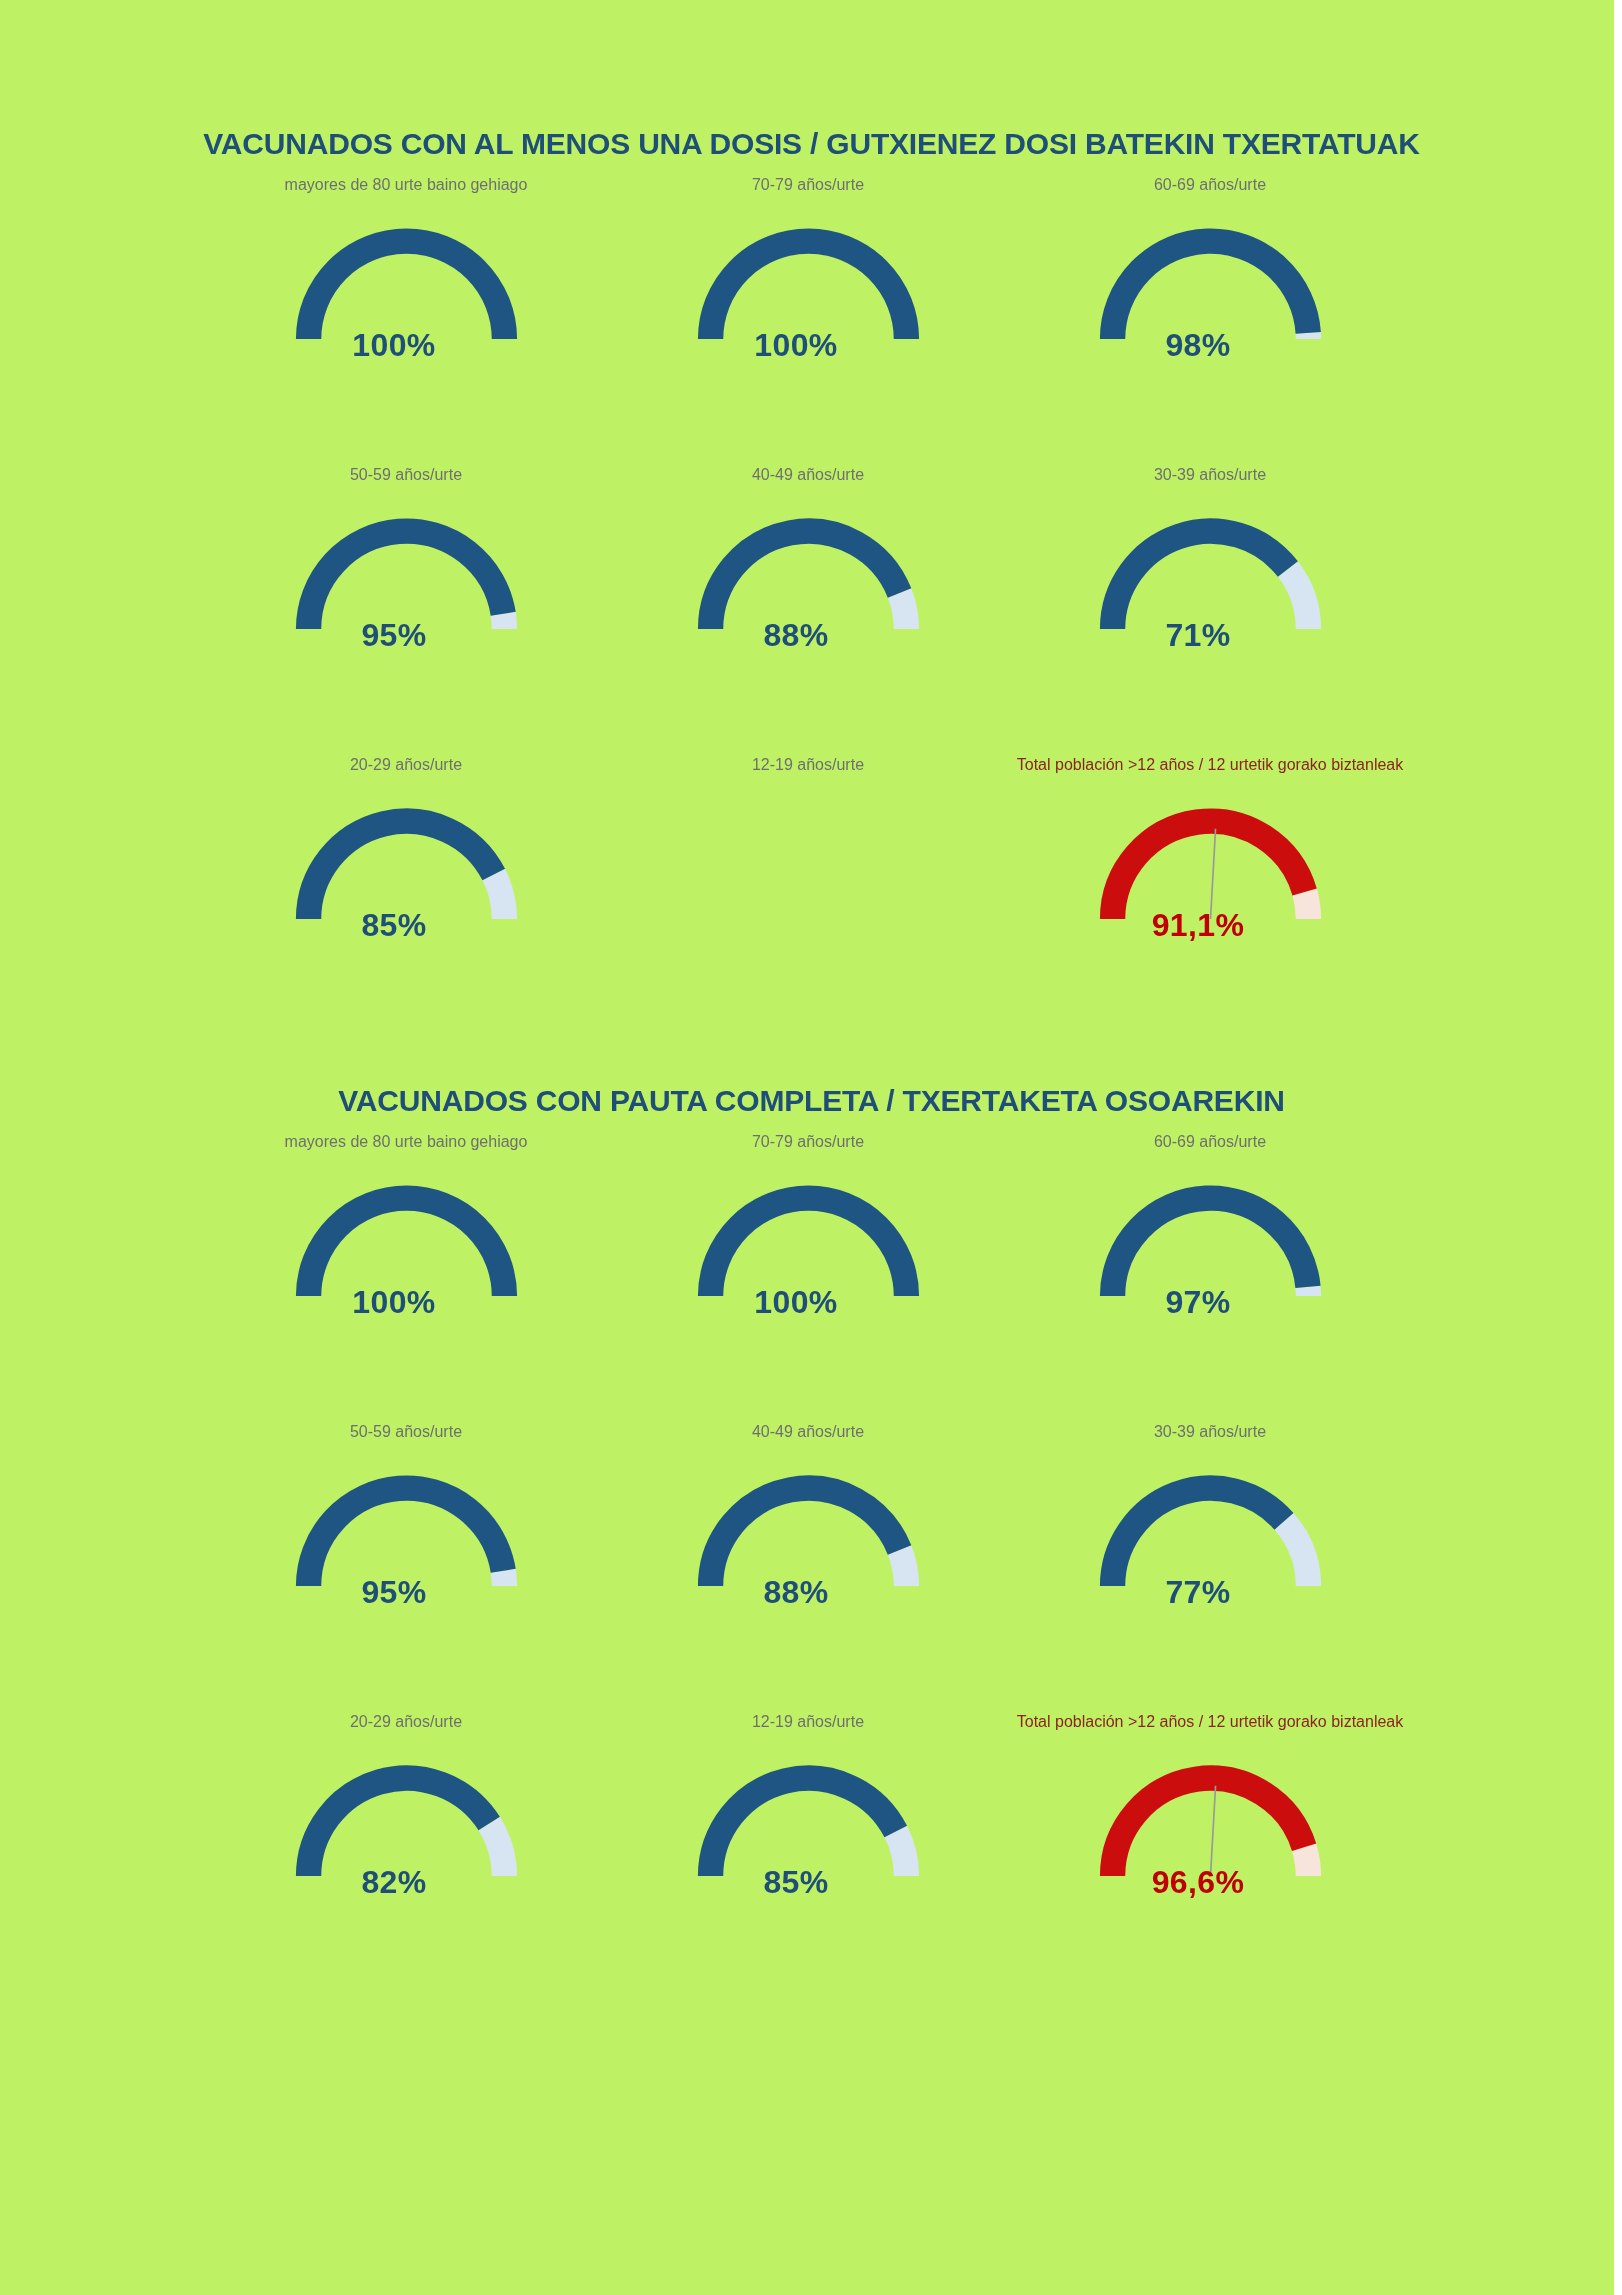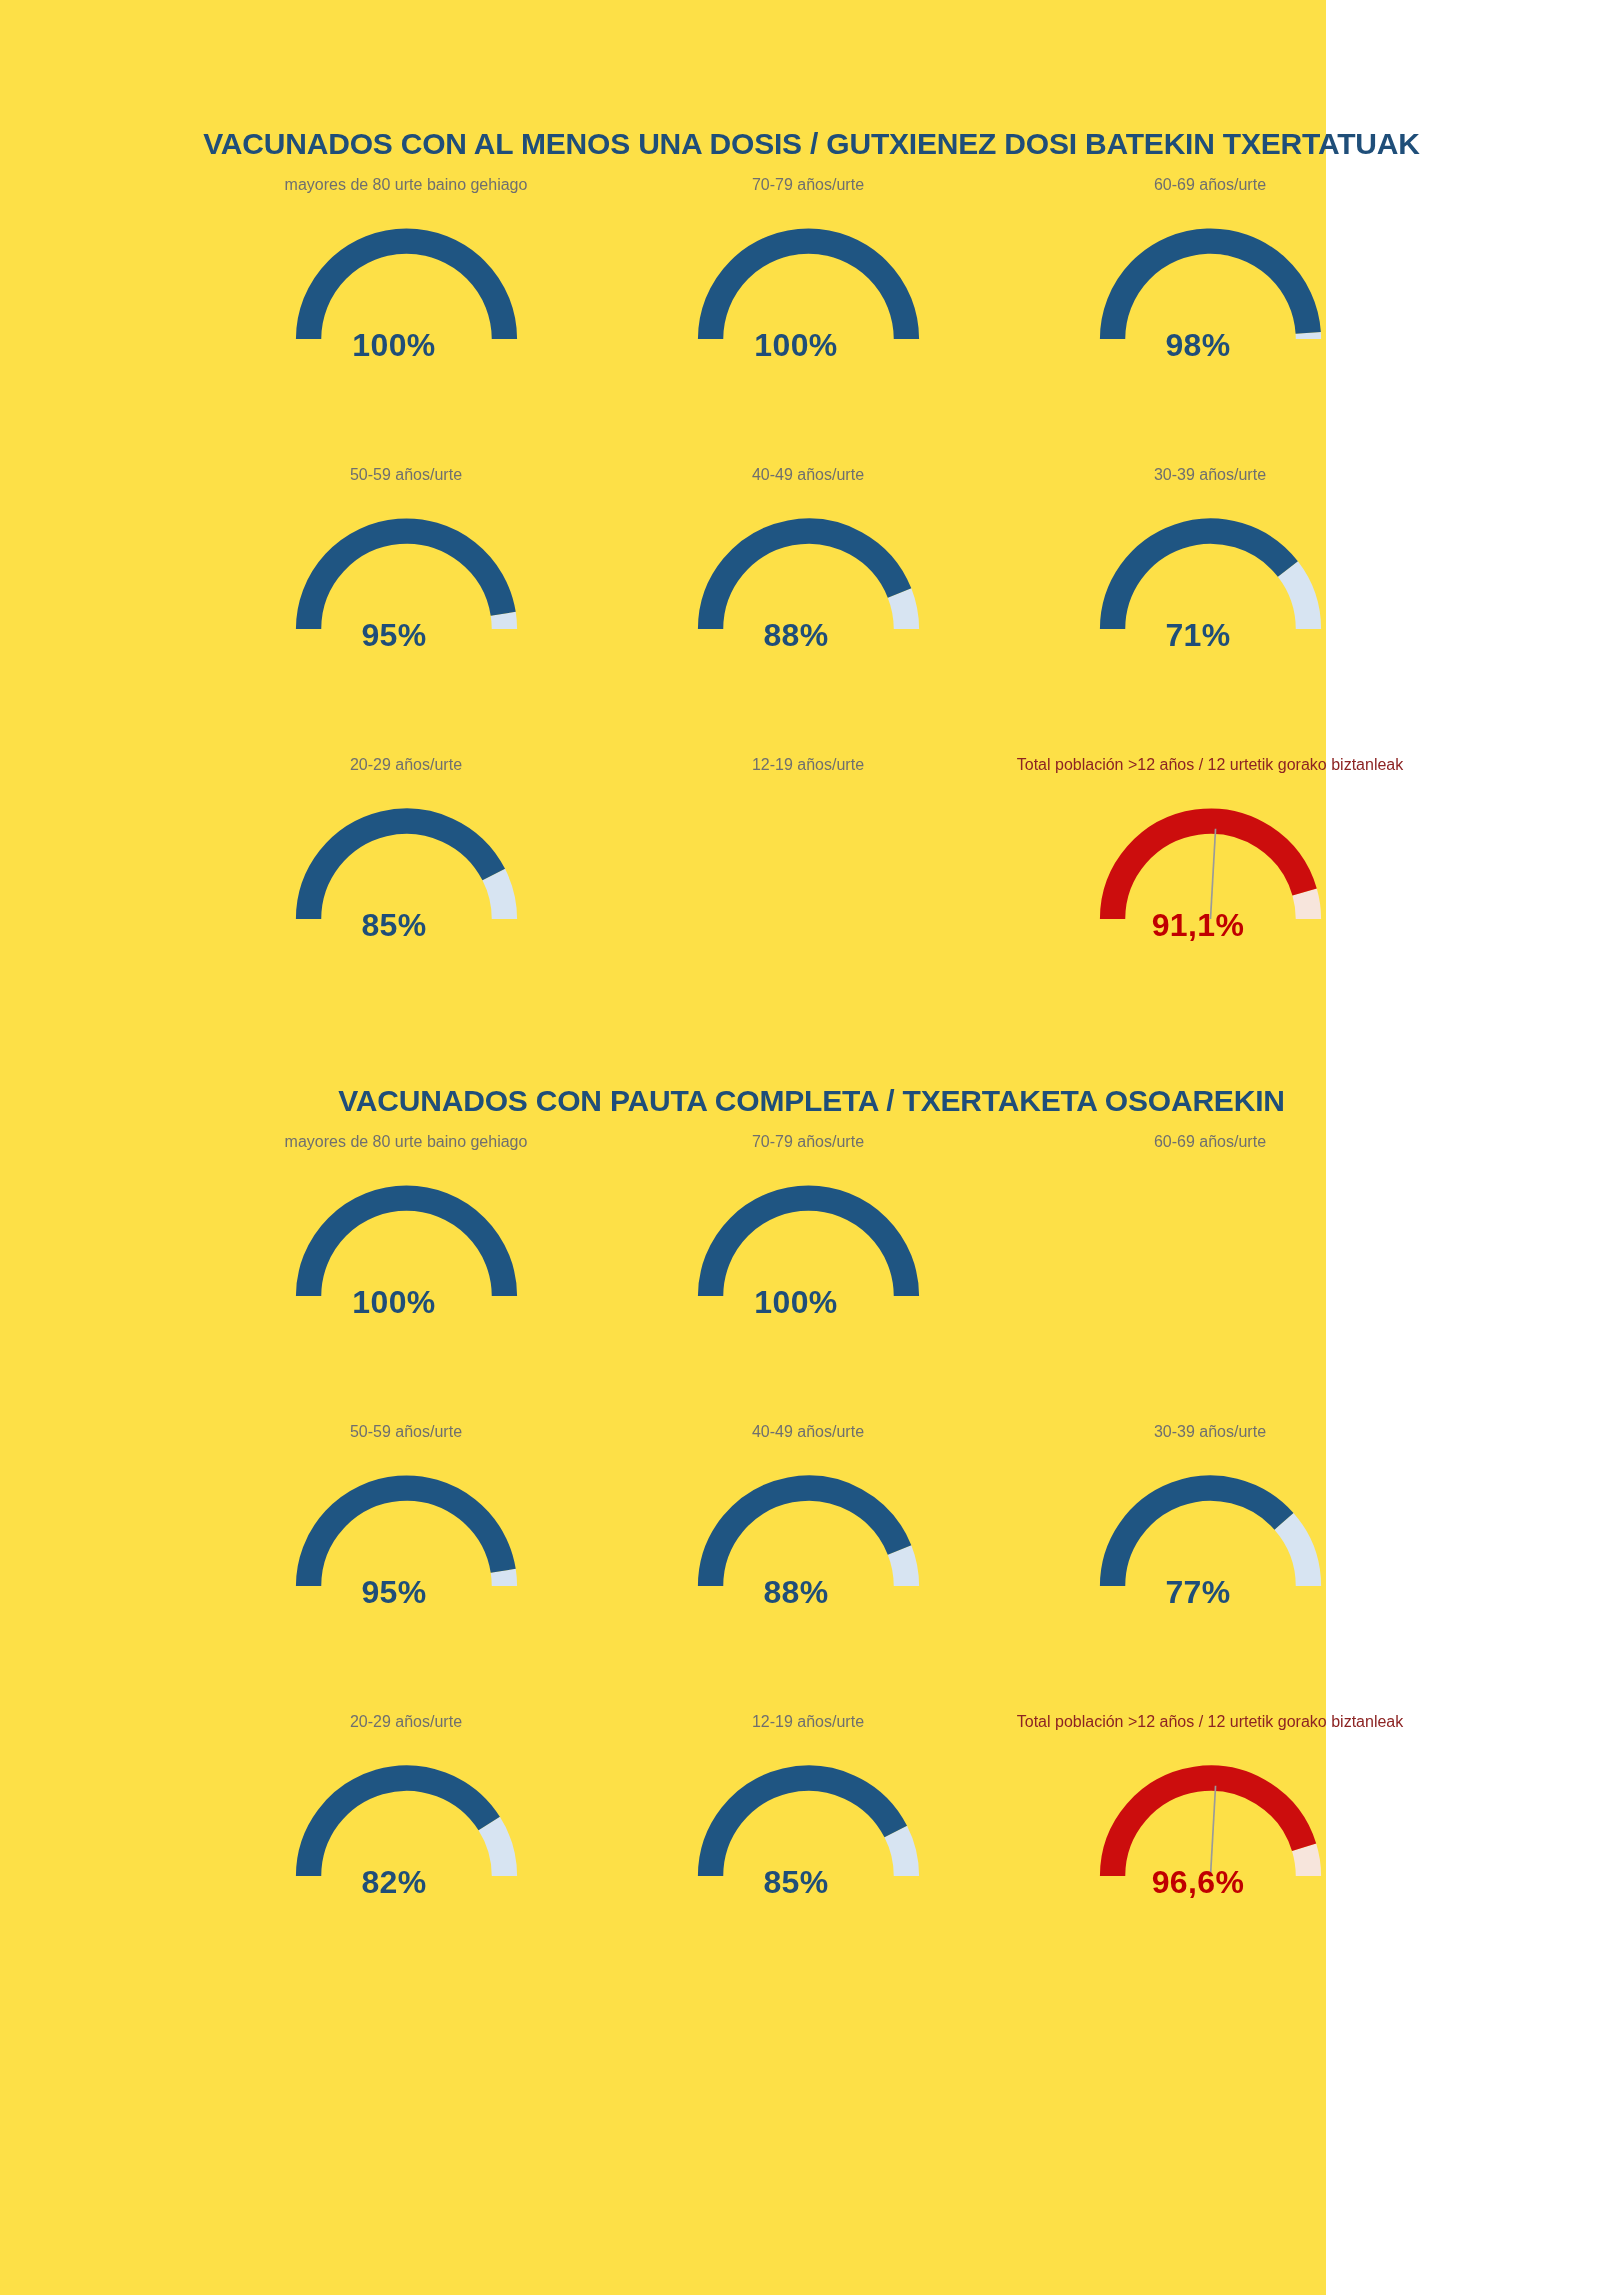--- a/index.html
+++ b/index.html
@@ -10,23 +10,23 @@
   body {
     width: 1623px;
     height: 2295px;
     font-family: "Liberation Sans", sans-serif;
     color: #222;
     overflow: hidden;
   }
 
   .page {
     position: relative;
-    width: 1326px;
+    width: 1614px;
     height: 2295px;
-    background: #fde047;
+    background: #bef264;
   }
 
   
   .section {
     position: absolute;
     left: 0;
     width: 1623px;
   }
   #section-0 { top: 127px; }
   #section-1 { top: 1084px; }
@@ -221,20 +221,27 @@
             <div class="cell-label">70-79 años/urte</div>
             <div class="gauge-wrap">
               <svg viewBox="0 0 276 150" width="233" height="127">
                 <path d="M 22.000000017667816 141.99797541806777 A 116 116 0 0 1 254 142" fill="none" stroke="#1F5582" stroke-width="30"></path>
               </svg>
               <div class="gauge-value"><span>100%</span></div>
             </div>
           </div>
           <div class="gauge-cell">
             <div class="cell-label">60-69 años/urte</div>
+            <div class="gauge-wrap">
+              <svg viewBox="0 0 276 150" width="233" height="127">
+                <path d="M 253.4851878939573 131.0834356550523 A 116 116 0 0 1 254 142" fill="none" stroke="#D7E4F2" stroke-width="30"></path>
+                <path d="M 22.000000017667816 141.99797541806777 A 116 116 0 0 1 253.4851878939573 131.0834356550523" fill="none" stroke="#1F5582" stroke-width="30"></path>
+              </svg>
+              <div class="gauge-value"><span>97%</span></div>
+            </div>
           </div>
         </div>
         <div class="gauge-row">
           <div class="gauge-cell offset-first">
             <div class="cell-label">50-59 años/urte</div>
             <div class="gauge-wrap">
               <svg viewBox="0 0 276 150" width="233" height="127">
                 <path d="M 252.571847509036 123.85360205533323 A 116 116 0 0 1 254 142" fill="none" stroke="#D7E4F2" stroke-width="30"></path>
                 <path d="M 22.000000017667816 141.99797541806777 A 116 116 0 0 1 252.571847509036 123.85360205533323" fill="none" stroke="#1F5582" stroke-width="30"></path>
               </svg>

